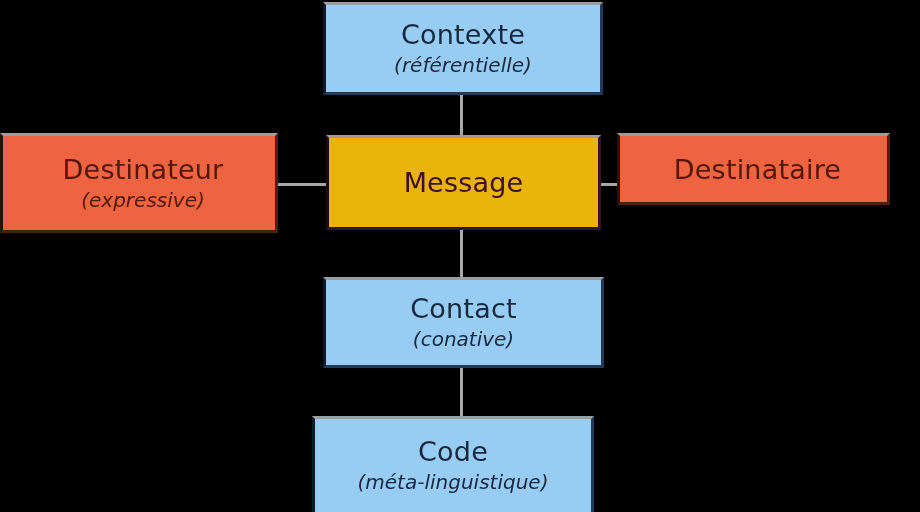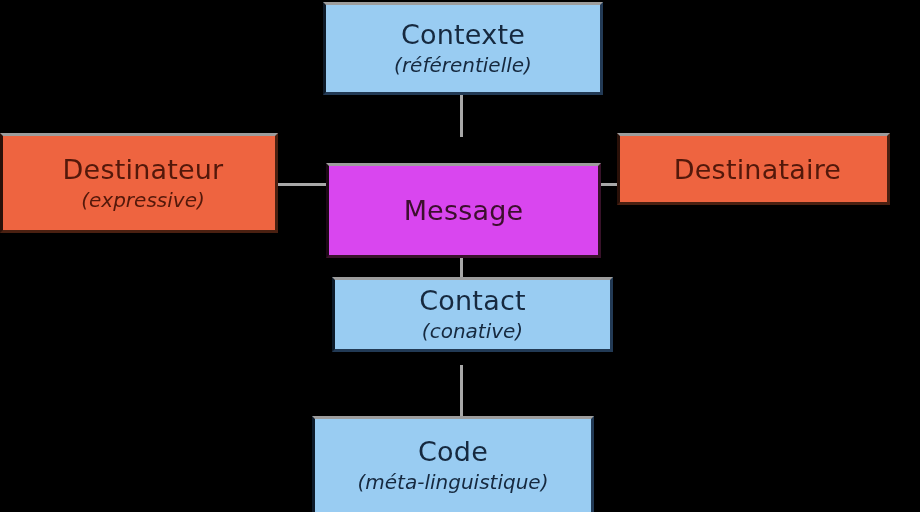--- a/index.html
+++ b/index.html
@@ -57,21 +57,21 @@
     font-size: 20px;
     line-height: 28px;
     font-style: italic;
     white-space: nowrap;
   }
   
   #node-contexte     { left: 323px; top: 2px;   width: 280px; height: 93px; }
   #node-destinateur  { left: 0px;   top: 133px; width: 278px; height: 100px; }
   #node-message      { left: 326px; top: 135px; width: 275px; height: 95px; }
   #node-destinataire { left: 617px; top: 133px; width: 273px; height: 72px; }
-  #node-contact      { left: 332px; top: 277px; width: 281px; height: 75px; }
+  #node-contact      { left: 323px; top: 277px; width: 281px; height: 91px; }
   #node-code         { left: 312px; top: 416px; width: 282px; height: 96px; border-bottom: none; }
 
   #conn-contexte-message { left: 460px; top: 92px;  width: 3px;  height: 45px; }
   #conn-destinateur-message { left: 274px; top: 183px; width: 56px; height: 3px; }
   #conn-message-destinataire { left: 598px; top: 183px; width: 46px; height: 3px; }
   #conn-message-contact { left: 460px; top: 228px; width: 3px; height: 52px; }
   #conn-contact-code { left: 460px; top: 365px; width: 3px; height: 54px; }
 </style>
 </head>
 <body>
@@ -87,21 +87,21 @@
   <div class="node node-blue" id="node-contexte" style="background-color: rgb(153, 204, 242); color: rgb(22, 41, 63);">
     <div class="node-label">Contexte</div>
     <div class="node-sublabel">(référentielle)</div>
   </div>
 
   <div class="node node-orange" id="node-destinateur" style="background-color: rgb(238, 100, 64); color: rgb(83, 24, 10);">
     <div class="node-label">Destinateur</div>
     <div class="node-sublabel">(expressive)</div>
   </div>
 
-  <div class="node node-purple" id="node-message" style="background-color: #d946ef; color: rgb(60, 15, 45); margin-top: 28px;">
+  <div class="node node-purple" id="node-message" style="background-color: #eab308; color: rgb(60, 15, 45);">
     <div class="node-label">Message</div>
   </div>
 
   <div class="node node-orange" id="node-destinataire" style="background-color: rgb(238, 100, 64); color: rgb(83, 24, 10);">
     <div class="node-label">Destinataire</div>
   </div>
 
   <div class="node node-blue" id="node-contact" style="background-color: rgb(153, 204, 242); color: rgb(22, 41, 63);">
     <div class="node-label">Contact</div>
     <div class="node-sublabel">(conative)</div>

